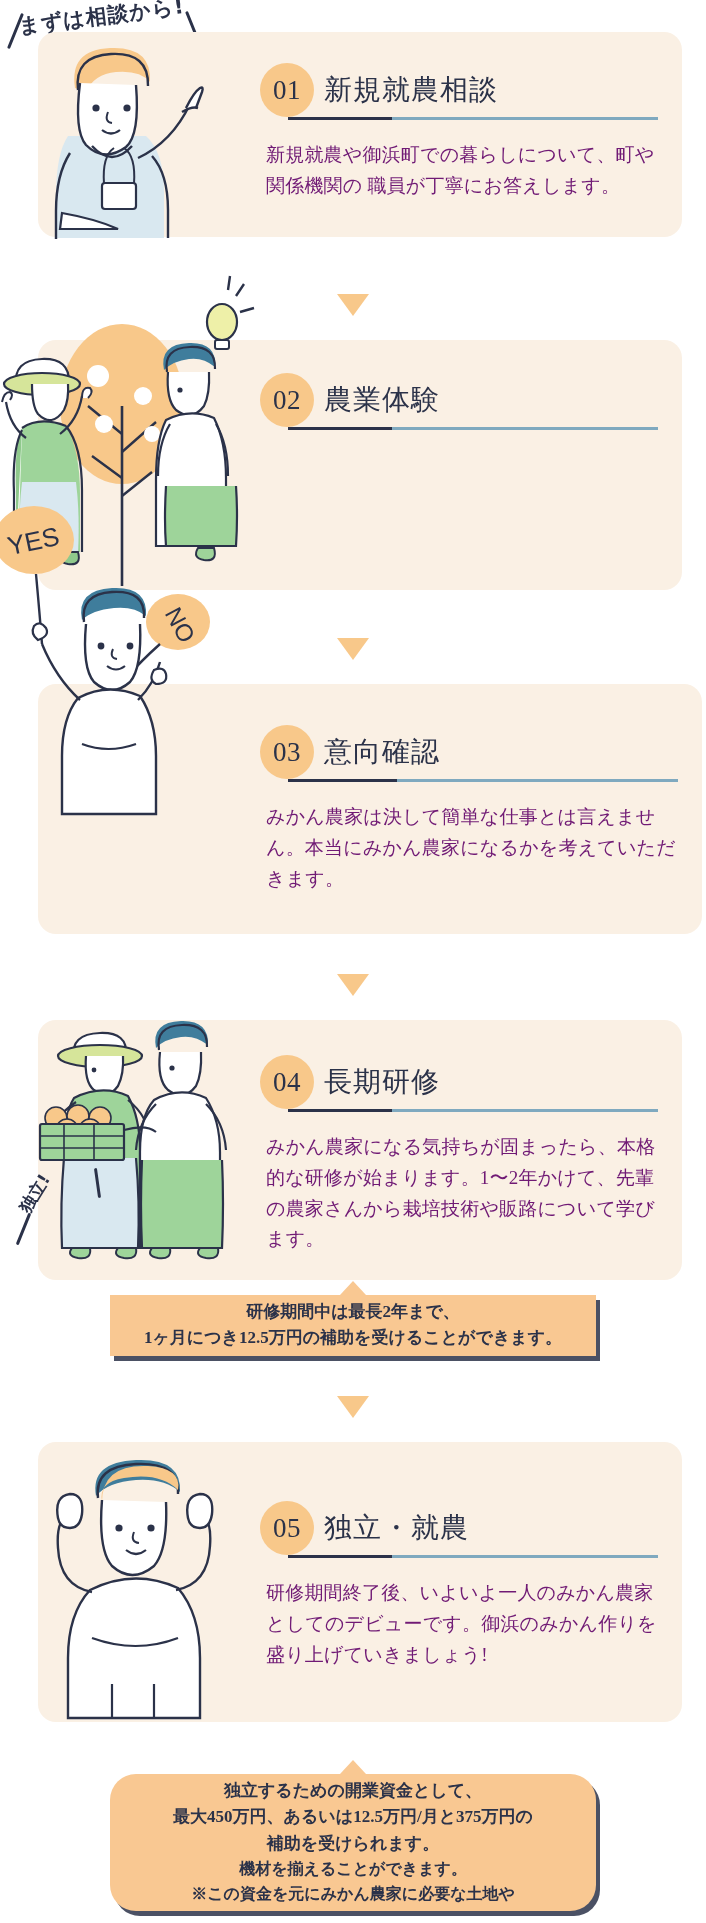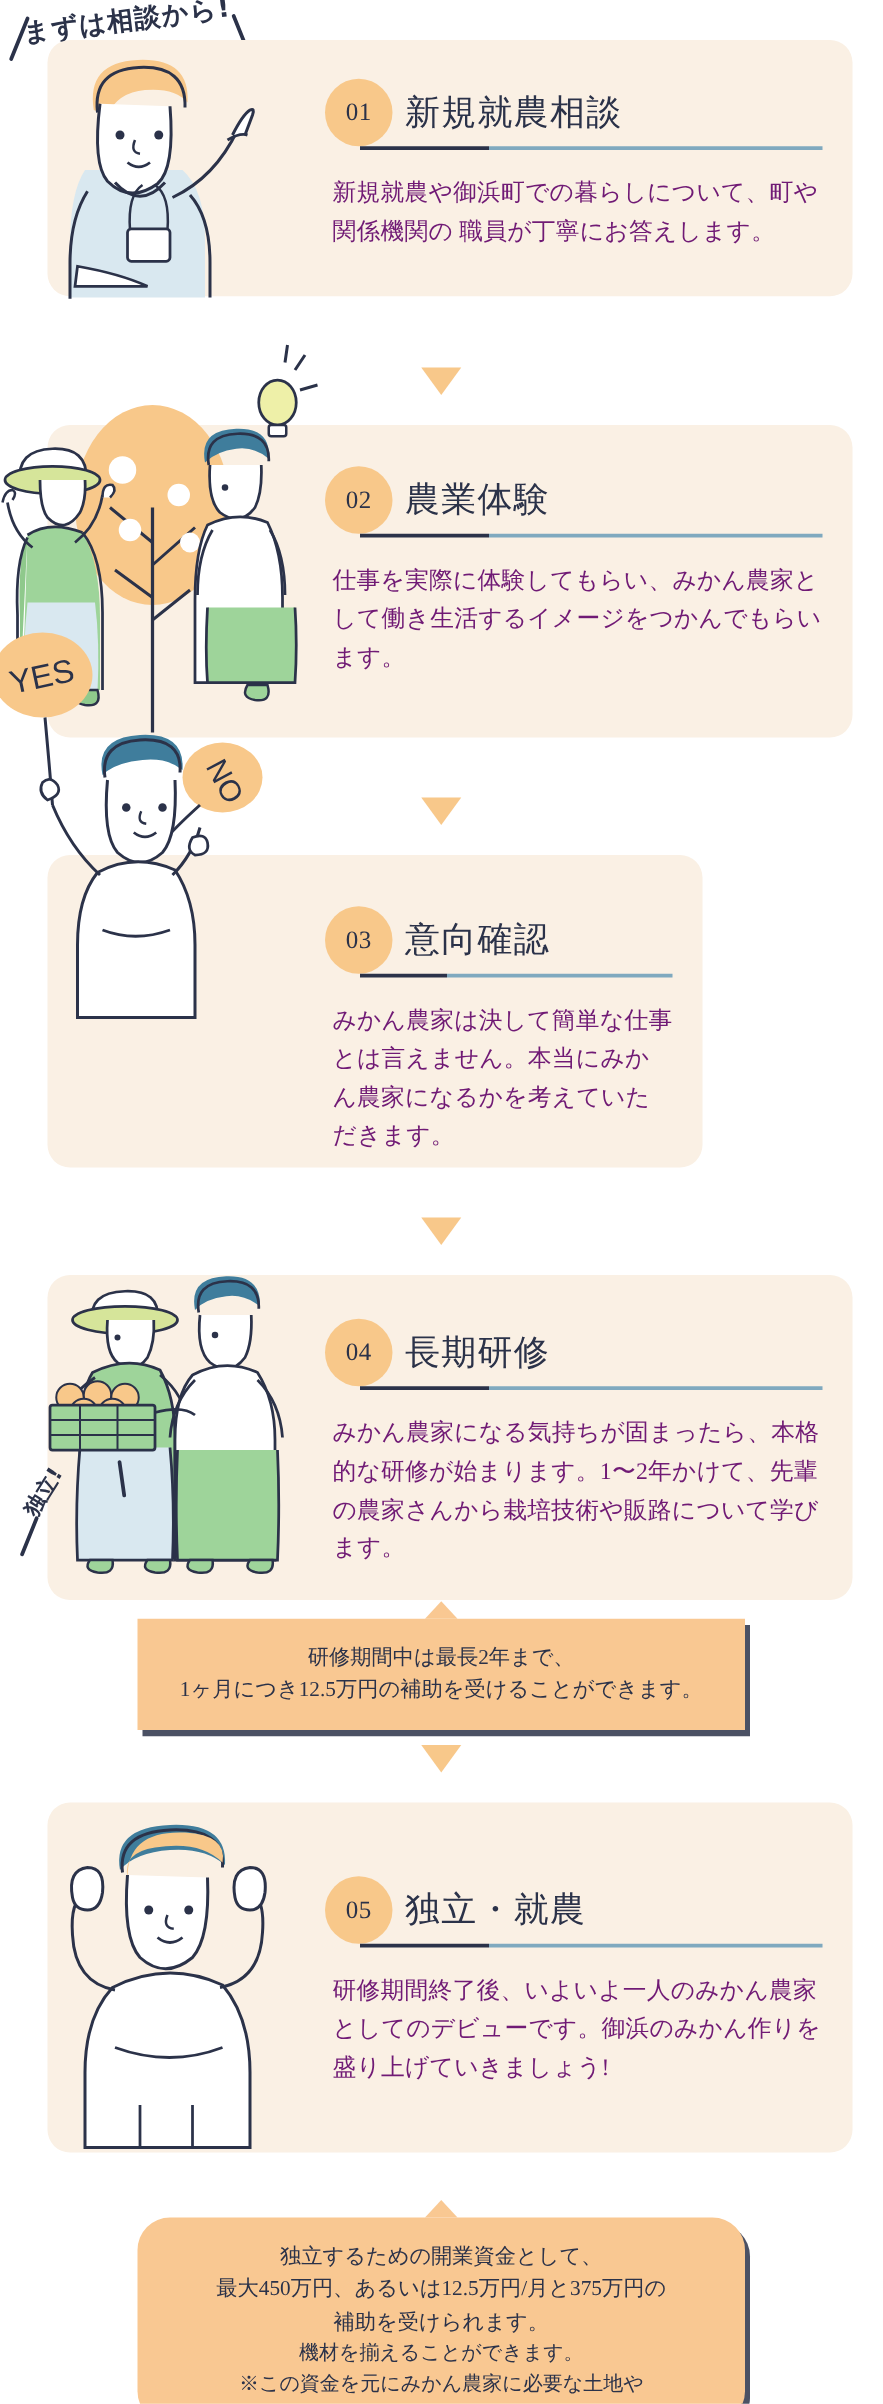--- a/index.html
+++ b/index.html
@@ -28,21 +28,21 @@
     align-items: center;
     position: relative;
     height: 56px;
   }
   .num-bubble {
     width: 54px; height: 54px;
     border-radius: 50%;
     background: #f8c88a;
     display: flex; align-items: center; justify-content: center;
     font-family: "Liberation Serif", serif;
-    font-size: 20px;
+    font-size: 27px;
     color: #2b3249;
     letter-spacing: .5px;
     flex: 0 0 auto;
     margin-left: -6px;
   }
   .head-title {
     font-size: 28px;
     color: #2b3249;
     margin-left: 10px;
     letter-spacing: 1px;
@@ -76,24 +76,25 @@
   }
 
   
   .note {
     position: absolute;
     background: #f9c892;
     color: #2b3249;
     text-align: center;
     font-size: 17px;
     line-height: 1.55;
-    padding: 18px 20px;
+    padding: 4px 20px;
     box-shadow: 4px 5px 0 rgba(43,50,73,.85);
     left: 110px;
     width: 486px;
+    font-weight: bold;
   }
   .note::before {
     content: "";
     position: absolute;
     top: -14px; left: 50%;
     transform: translateX(-50%);
     width: 0; height: 0;
     border-left: 13px solid transparent;
     border-right: 13px solid transparent;
     border-bottom: 14px solid #f9c892;
@@ -172,21 +173,20 @@
 
 <div class="arrow" style="top:294px;"></div>
 
 <div class="card" style="left:38px; top:340px; width:644px; height:250px;">
   <div class="card-inner" style="top:32px;">
     <div class="head-row">
       <div class="num-bubble">02</div>
       <div class="head-title">農業体験</div>
       <div class="rule"></div>
     </div>
-    <div class="body-text">仕事を実際に体験してもらい、みかん農家として働き生活するイメージをつかんでもらいます。</div>
   </div>
 </div>
 
 <div class="illus" style="left:0px; top:256px;">
   <svg width="240" height="330" viewBox="0 0 240 330">
     <ellipse cx="122" cy="148" rx="62" ry="80" fill="#f8c88a"></ellipse>
     <path d="M122 330 L122 150" stroke="#2b3249" stroke-width="2.6" fill="none"></path>
     <path d="M122 178 l-34 -28 M122 196 l34 -30 M122 222 l-30 -22 M122 240 l30 -24" stroke="#2b3249" stroke-width="2.4" fill="none"></path>
     <circle cx="98" cy="120" r="11" fill="#fff"></circle>
     <circle cx="143" cy="140" r="9" fill="#fff"></circle>
@@ -217,21 +217,21 @@
     <path d="M216 168 q12 20 12 52" fill="none" stroke="#2b3249" stroke-width="2.2"></path>
     <path d="M198 292 q-6 10 6 12 q14 2 10 -12z" fill="#9ed49a" stroke="#2b3249" stroke-width="2"></path>
     <ellipse cx="222" cy="66" rx="15" ry="18" fill="#eef0a8" stroke="#2b3249" stroke-width="2.2"></ellipse>
     <rect x="215" y="84" width="14" height="9" rx="2" fill="#fff" stroke="#2b3249" stroke-width="2"></rect>
     <path d="M236 40 l8 -12 M240 56 l14 -4 M228 34 l2 -14" stroke="#2b3249" stroke-width="2.4" fill="none"></path>
   </svg>
 </div>
 
 <div class="arrow" style="top:638px;"></div>
 
-<div class="card" style="left:38px; top:684px; width:524px; height:250px;">
+<div class="card" style="left:38px; top:684px; width:664px; height:250px;">
   <div class="card-inner" style="top:40px;">
     <div class="head-row">
       <div class="num-bubble">03</div>
       <div class="head-title">意向確認</div>
       <div class="rule"></div>
     </div>
     <div class="body-text">みかん農家は決して簡単な仕事とは言えません。本当にみかん農家になるかを考えていただきます。</div>
   </div>
 </div>
 

